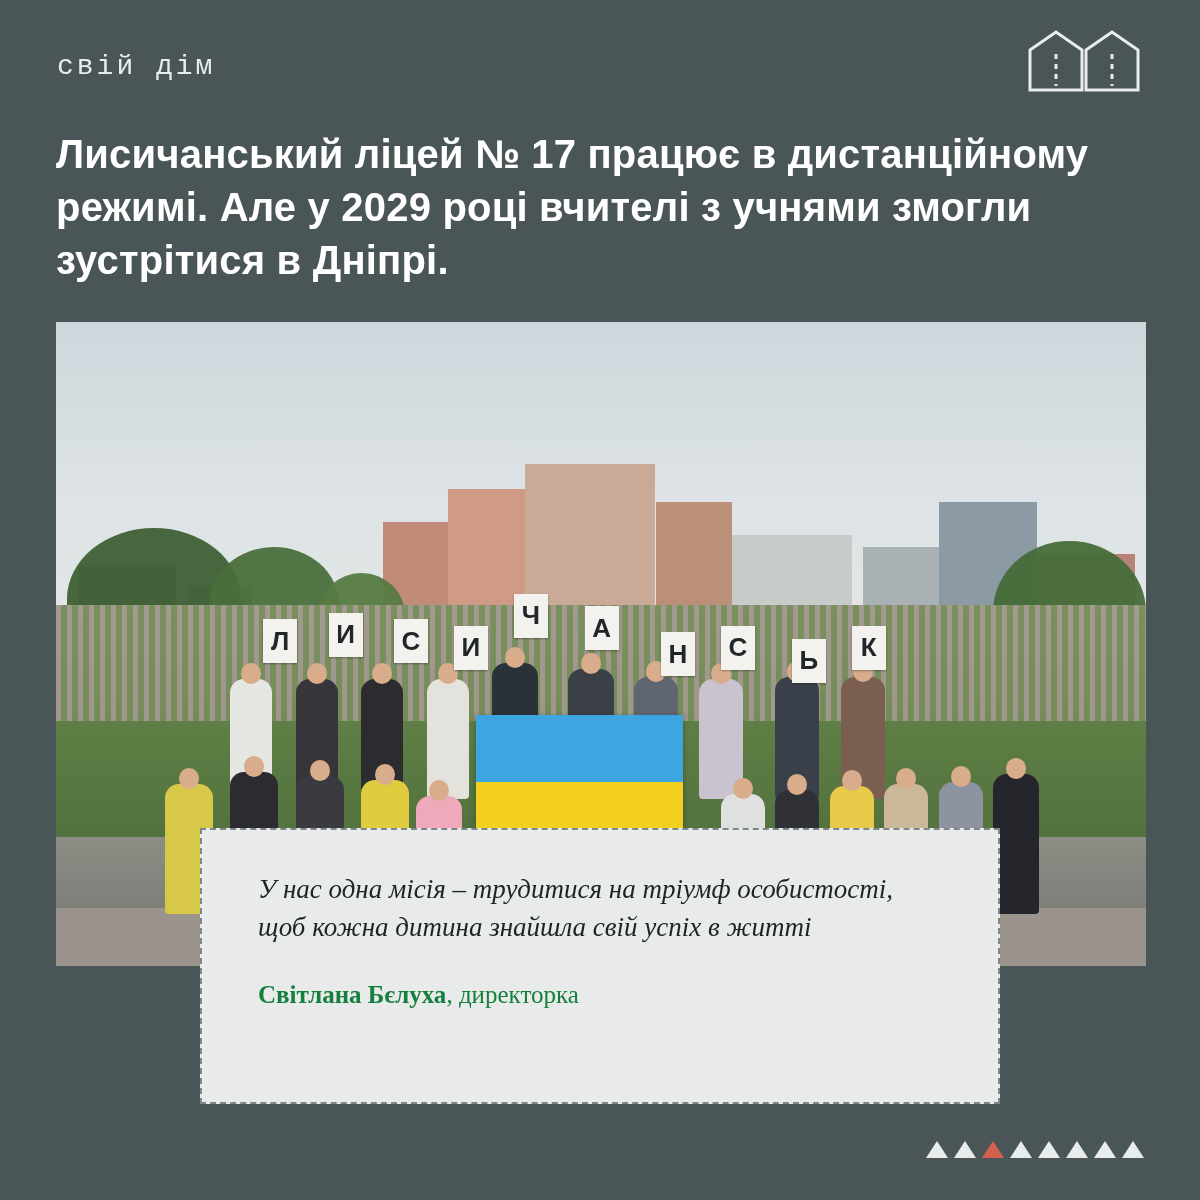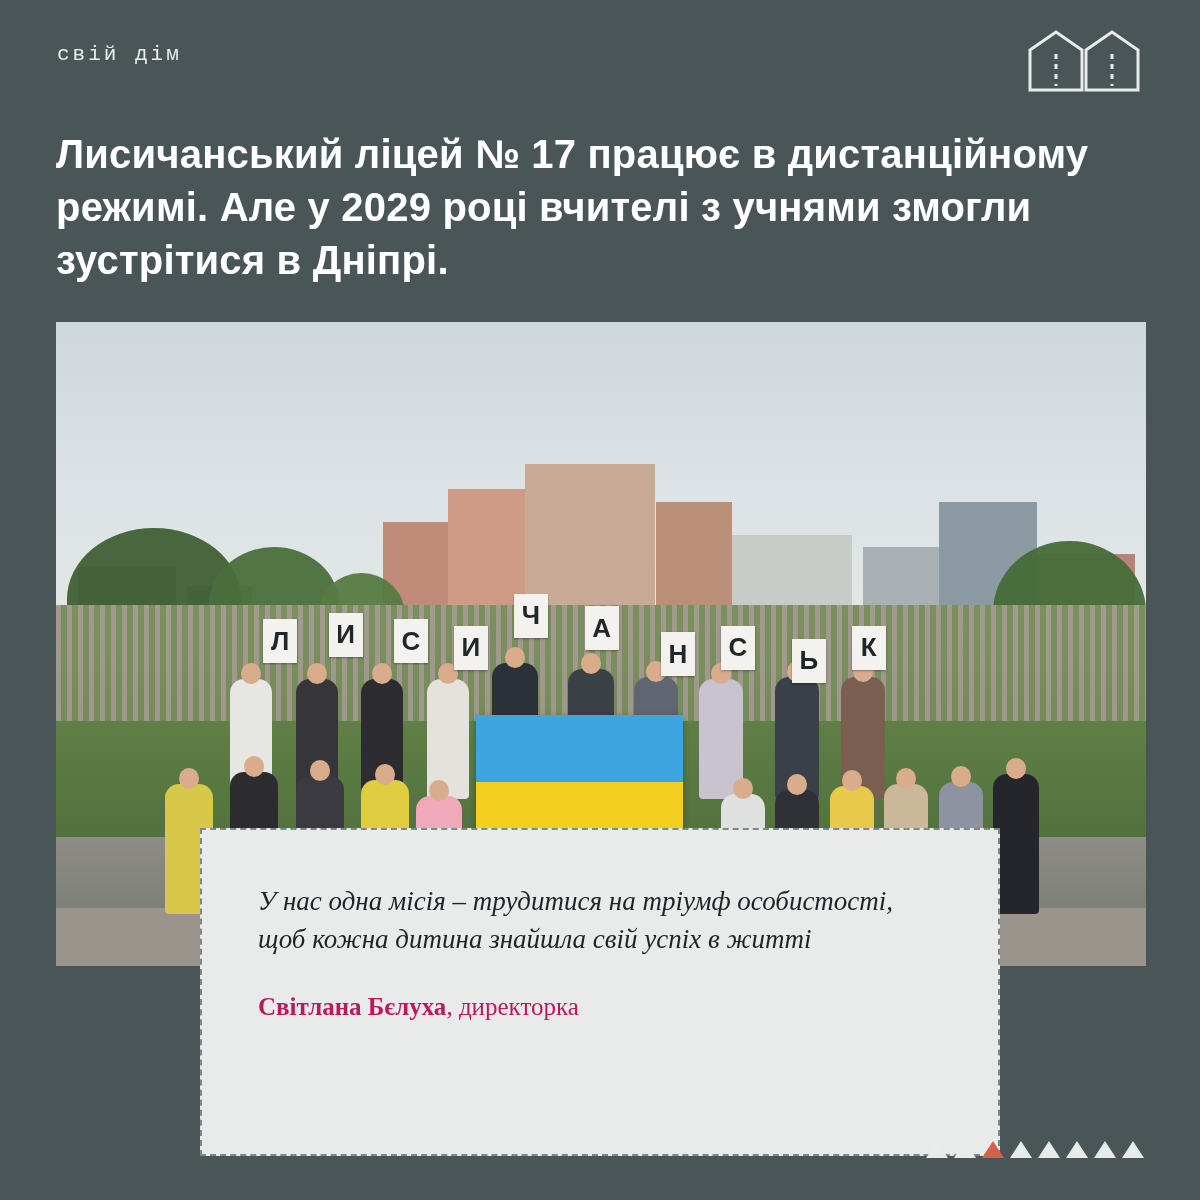--- a/index.html
+++ b/index.html
@@ -13,23 +13,23 @@
   body {
     background: #4a5557;
     font-family: "Liberation Sans", sans-serif;
     position: relative;
   }
 
   
   .brand {
     position: absolute;
     left: 57px;
-    top: 43px;
+    top: 51px;
     color: #e8eceb;
-    font-size: 21px;
+    font-size: 28px;
     letter-spacing: 3px;
     font-weight: 400;
     font-family: "Liberation Mono", monospace;
   }
 
   .logo-mark {
     position: absolute;
     right: 58px;
     top: 28px;
     width: 116px;
@@ -178,38 +178,38 @@
     width: 105px;
     height: 90px;
   }
 
   
   .quote-card {
     position: absolute;
     left: 200px;
     top: 828px;
     width: 800px;
-    height: 328px;
+    height: 276px;
     background: #e9eaea;
     outline: 2px dashed #54606200;
     border: 2px dashed #7d8789;
-    padding: 52px 56px 0 56px;
+    padding: 40px 56px 0 56px;
   }
   .quote-text {
     color: #1d2426;
     font-size: 27px;
     line-height: 1.42;
     font-style: italic;
     font-family: "Liberation Serif", serif;
     font-weight: 400;
   }
   .quote-author {
     margin-top: 34px;
     font-size: 25px;
-    color: #be185d;
+    color: #15803d;
     font-family: "Liberation Serif", serif;
   }
   .quote-author b { font-weight: bold; }
 
   
   .tri-row {
     position: absolute;
     right: 56px;
     bottom: 42px;
     display: flex;

